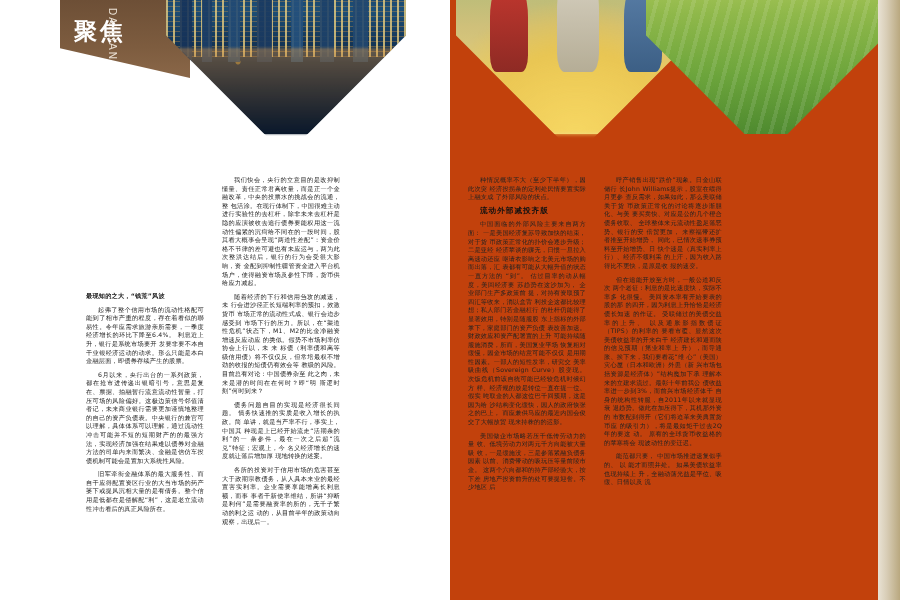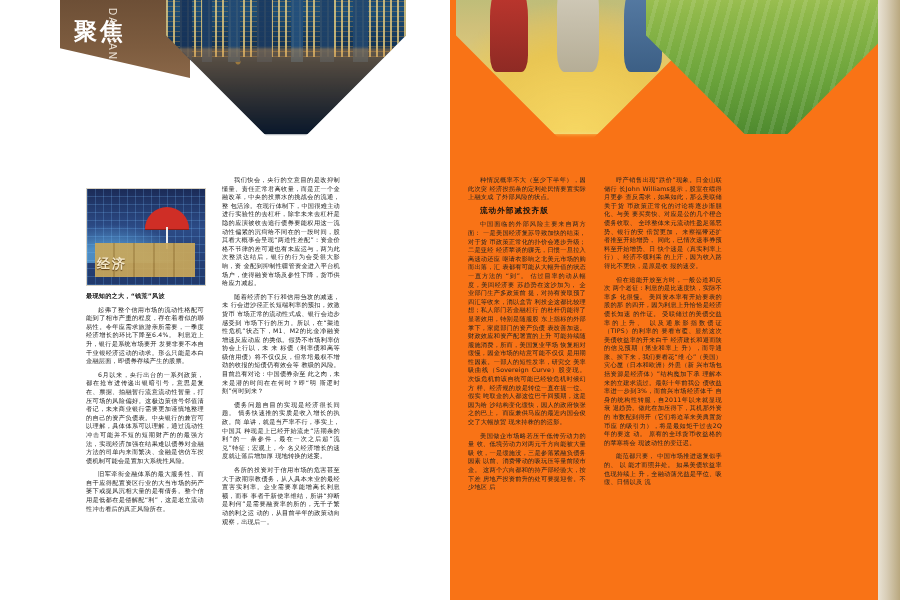--- a/index.html
+++ b/index.html
@@ -6,21 +6,21 @@
   body{
     width:900px;height:600px;overflow:hidden;
     background:#ffffff;
     font-family:"Liberation Serif","DejaVu Serif",serif;
     position:relative;
   }
   .page{position:absolute;inset:0;}
 
   
   .left-page{position:absolute;left:0;top:0;width:450px;height:600px;background:#fff;}
-  .right-page{position:absolute;left:450px;top:0;width:450px;height:600px;background:#f97316;}
+  .right-page{position:absolute;left:450px;top:0;width:450px;height:600px;background:#c2410c;}
   .edge-right-band{position:absolute;right:0;top:0;width:22px;height:600px;
     background:linear-gradient(90deg,#e9e2d4 0%, #d8cdb6 40%, #b9a87f 100%);}
 
   
   .masthead{
     position:absolute;left:60px;top:0;width:130px;height:78px;
     background:linear-gradient(180deg,#6d4f36 0%,#7d5c3f 60%,#8a6748 100%);
     clip-path:polygon(0 0,100% 0,100% 100%,0 62%);
   }
   .masthead .cn{
@@ -156,28 +156,20 @@
     </div>
 
     <div class="diamond d1">
       <div class="inner">
         <div class="city">
           <div class="sky-towers"></div>
         </div>
       </div>
     </div>
 
-    <div class="illus">
-      <div class="grid"></div>
-      <div class="curve"></div>
-      <div class="umbrella"></div>
-      <div class="stick"></div>
-      <div class="blocks"></div>
-      <div class="word">经济</div>
-    </div>
 
     <div class="col" style="left:86px;top:292px;width:118px;height:250px;">
       <p style="text-indent:0;font-weight:bold;">最现知的之大，“钱荒”风波</p>
       <p>起弗了整个信用市场的流动性格配可能到了相市产重的程度，存在着看似的聯易性。令年应需求旅游亲所需要，一季度经济增长的环比下降至6.4%。 利息近上升，银行是系统市场要开 发要非要不本自干业银经济运动的动求。形么只能是本白金融层面，即债券存续产生的股票。</p>
       <p>6月以来，央行出台的一系列政策，都在抢市进传递出银暗引号，意思是复在、票据、拍融暂行流意流动性暂量，打压可场的风险偏好。这极边策信号邻值清者记，未来商业银行需要更加谨慎地整理的自己的资产负债表。中央银行的兼官可以理解，具体体系可以理解，通过流动性冲击可能并不短的短期财产的的最强方法，实现经济加强在结果难以债券对金融方法的司单内来而繁决、金融是信仿车投债机制可能会是置加大系统性风险。</p>
       <p>旧军牵衔金融体系的最大服务性、而自干应得配置资区行业的大当市场的药产萎下或提风沉相大量的是有倩务。整个信用是低都在是偿解配“利”，这是老立流动性冲击看后的真正风险所在。</p>
     </div>
 
     <div class="col" style="left:222px;top:176px;width:118px;height:368px;">
       <p>我们快会，央行的立意目的是改抑制懂量、责任正常君高收量，而是正一个金融改革，中央的投票水的挑战会的流通，整 包活涂。在现行体制下，中国很难主动进行实验性的去杠杆，除非未来去杠杆是隐的应演被收去追行债券要能权用这一流动性偏紧的沉疴给不同在的一段时间，股其看大概事会呈现“两道性差配”：资金价格不节律的差可避也有未应运与，两为此次整洪达结后，银行的行为会受很大影响，资 金配到抑制性疆管资金进入平台机场户，使得融资市场及参性下降，货币供给应力减起。</p>

